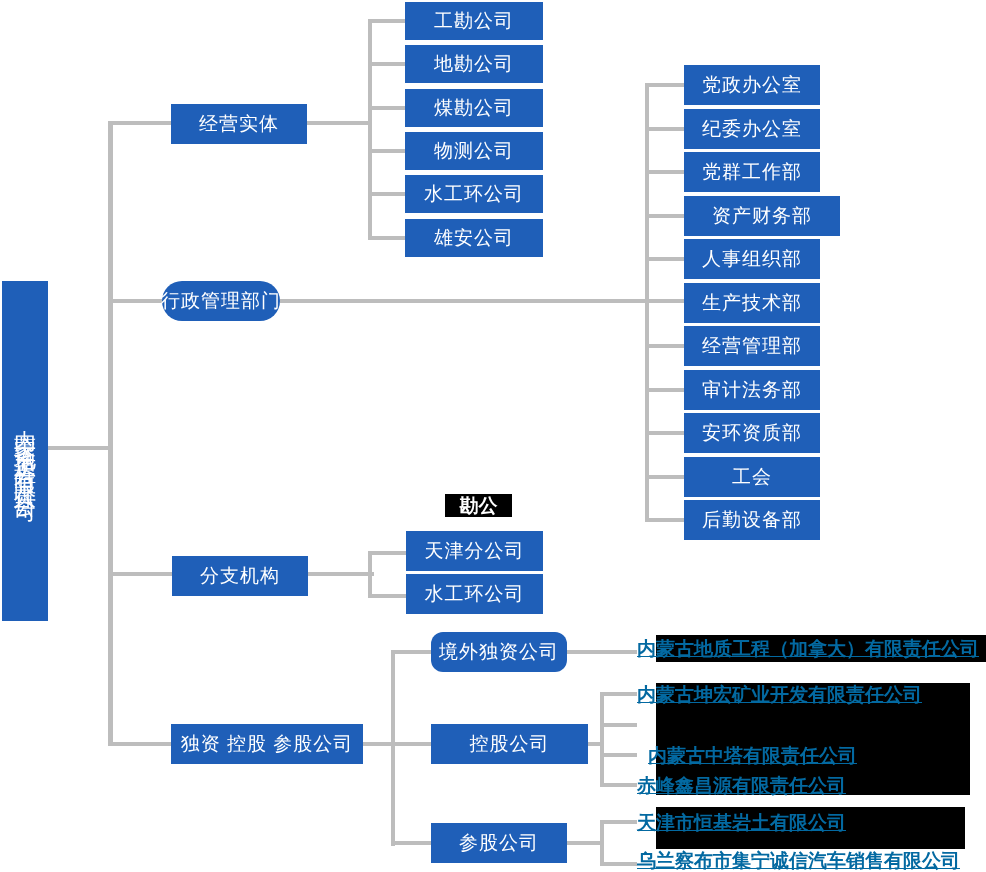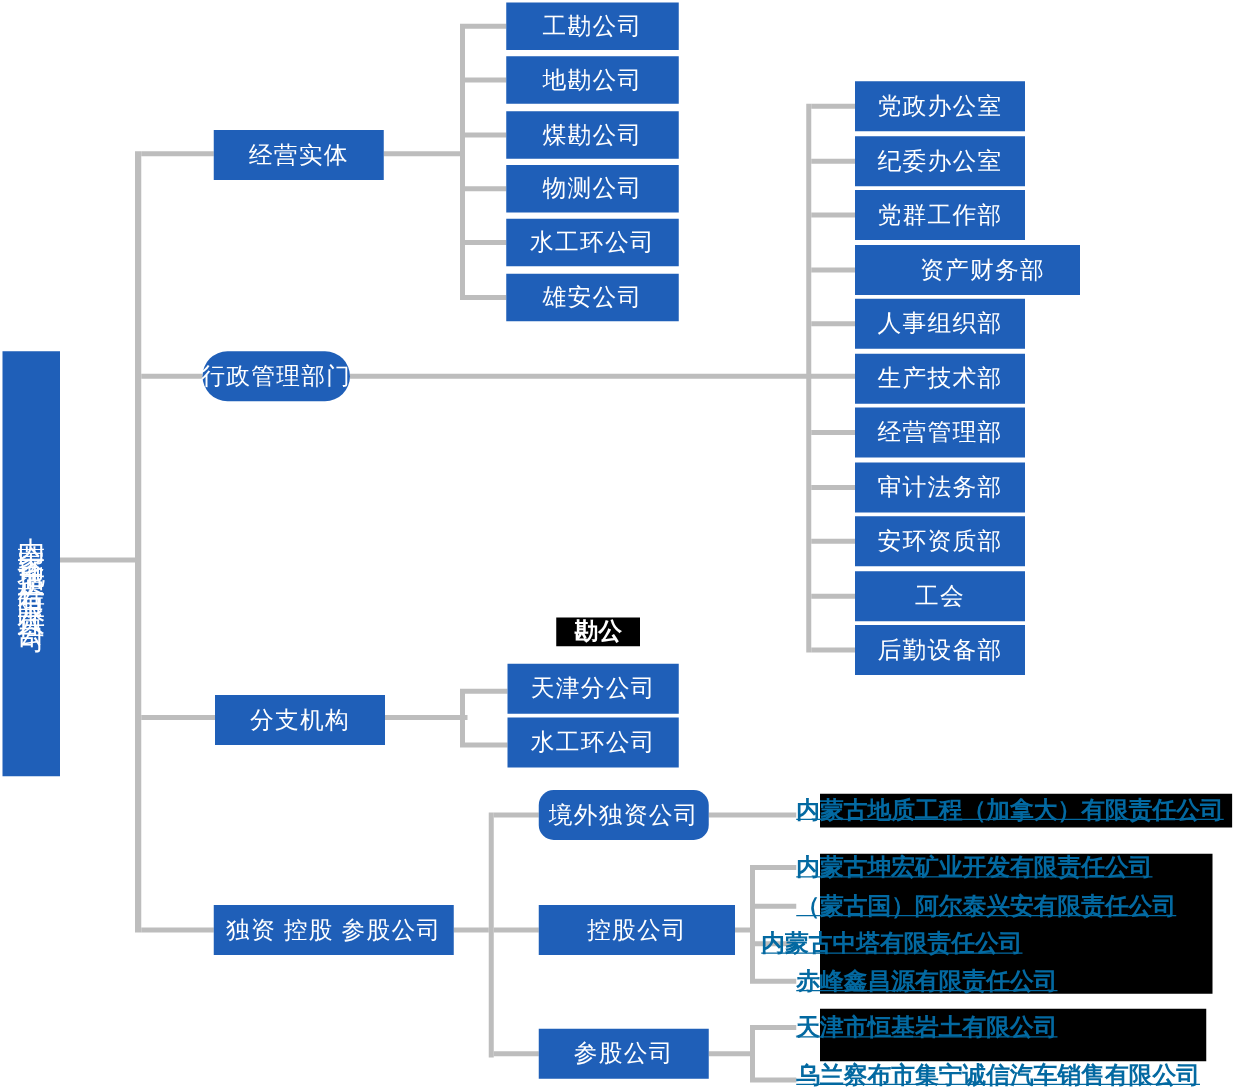--- a/index.html
+++ b/index.html
@@ -67,21 +67,21 @@
   <div class="ln" style="left:649px;top:214px;width:35px;height:4px;"></div>
   <div class="ln" style="left:649px;top:257px;width:35px;height:4px;"></div>
   <div class="ln" style="left:649px;top:344px;width:35px;height:4px;"></div>
   <div class="ln" style="left:649px;top:388px;width:35px;height:4px;"></div>
   <div class="ln" style="left:649px;top:431px;width:35px;height:4px;"></div>
   <div class="ln" style="left:649px;top:475px;width:35px;height:4px;"></div>
   <div class="ln" style="left:649px;top:518px;width:35px;height:4px;"></div>
   <div class="box" style="left:684px;top:65px;width:136px;height:40px;">党政办公室</div>
   <div class="box" style="left:684px;top:109px;width:136px;height:40px;">纪委办公室</div>
   <div class="box" style="left:684px;top:152px;width:136px;height:40px;">党群工作部</div>
-  <div class="box" style="left:684px;top:196px;width:156px;height:40px;padding-left:24px;">资产财务部</div>
+  <div class="box" style="left:684px;top:196px;width:156px;height:40px;">资产财务部</div>
   <div class="box" style="left:684px;top:239px;width:136px;height:40px;">人事组织部</div>
   <div class="box" style="left:684px;top:283px;width:136px;height:40px;text-align:right;">生产技术部</div>
   <div class="box" style="left:684px;top:326px;width:136px;height:40px;">经营管理部</div>
   <div class="box" style="left:684px;top:370px;width:136px;height:40px;">审计法务部</div>
   <div class="box" style="left:684px;top:413px;width:136px;height:40px;">安环资质部</div>
   <div class="box" style="left:684px;top:457px;width:136px;height:40px;">工会</div>
   <div class="box" style="left:684px;top:500px;width:136px;height:40px;">后勤设备部</div>
 
   <div class="ln" style="left:113px;top:572px;width:59px;height:4px;"></div>
   <div class="box" style="left:172px;top:556px;width:136px;height:40px;">分支机构</div>
@@ -109,22 +109,21 @@
   <div class="co" style="left:637px;top:638px;">内蒙古地质工程（加拿大）有限责任公司</div>
 
   <div class="ln" style="left:567px;top:742px;width:37px;height:4px;"></div>
   <div class="ln" style="left:600px;top:692px;width:4px;height:95px;"></div>
   <div class="ln" style="left:604px;top:692px;width:33px;height:4px;"></div>
   <div class="ln" style="left:604px;top:723px;width:33px;height:4px;"></div>
   <div class="ln" style="left:604px;top:753px;width:33px;height:4px;"></div>
   <div class="ln" style="left:604px;top:783px;width:33px;height:4px;"></div>
   <div class="bk" style="left:656px;top:683px;width:314px;height:112px;"></div>
   <div class="co" style="left:637px;top:684px;">内蒙古坤宏矿业开发有限责任公司</div>
-  <div class="co" style="left:637px;top:715px;">（蒙古国）阿尔泰兴安有限责任公司</div>
-  <div class="co" style="left:609px;top:745px;">内蒙古中塔有限责任公司</div>
+  <div class="co" style="left:648px;top:745px;">内蒙古中塔有限责任公司</div>
   <div class="co" style="left:637px;top:775px;">赤峰鑫昌源有限责任公司</div>
 
   <div class="ln" style="left:567px;top:841px;width:37px;height:4px;"></div>
   <div class="ln" style="left:600px;top:820px;width:4px;height:46px;"></div>
   <div class="ln" style="left:604px;top:820px;width:33px;height:4px;"></div>
   <div class="ln" style="left:604px;top:862px;width:33px;height:4px;"></div>
   <div class="bk" style="left:656px;top:807px;width:309px;height:42px;"></div>
   <div class="co" style="left:637px;top:812px;">天津市恒基岩土有限公司</div>
   <div class="co" style="left:637px;top:850px;">乌兰察布市集宁诚信汽车销售有限公司</div>
 

